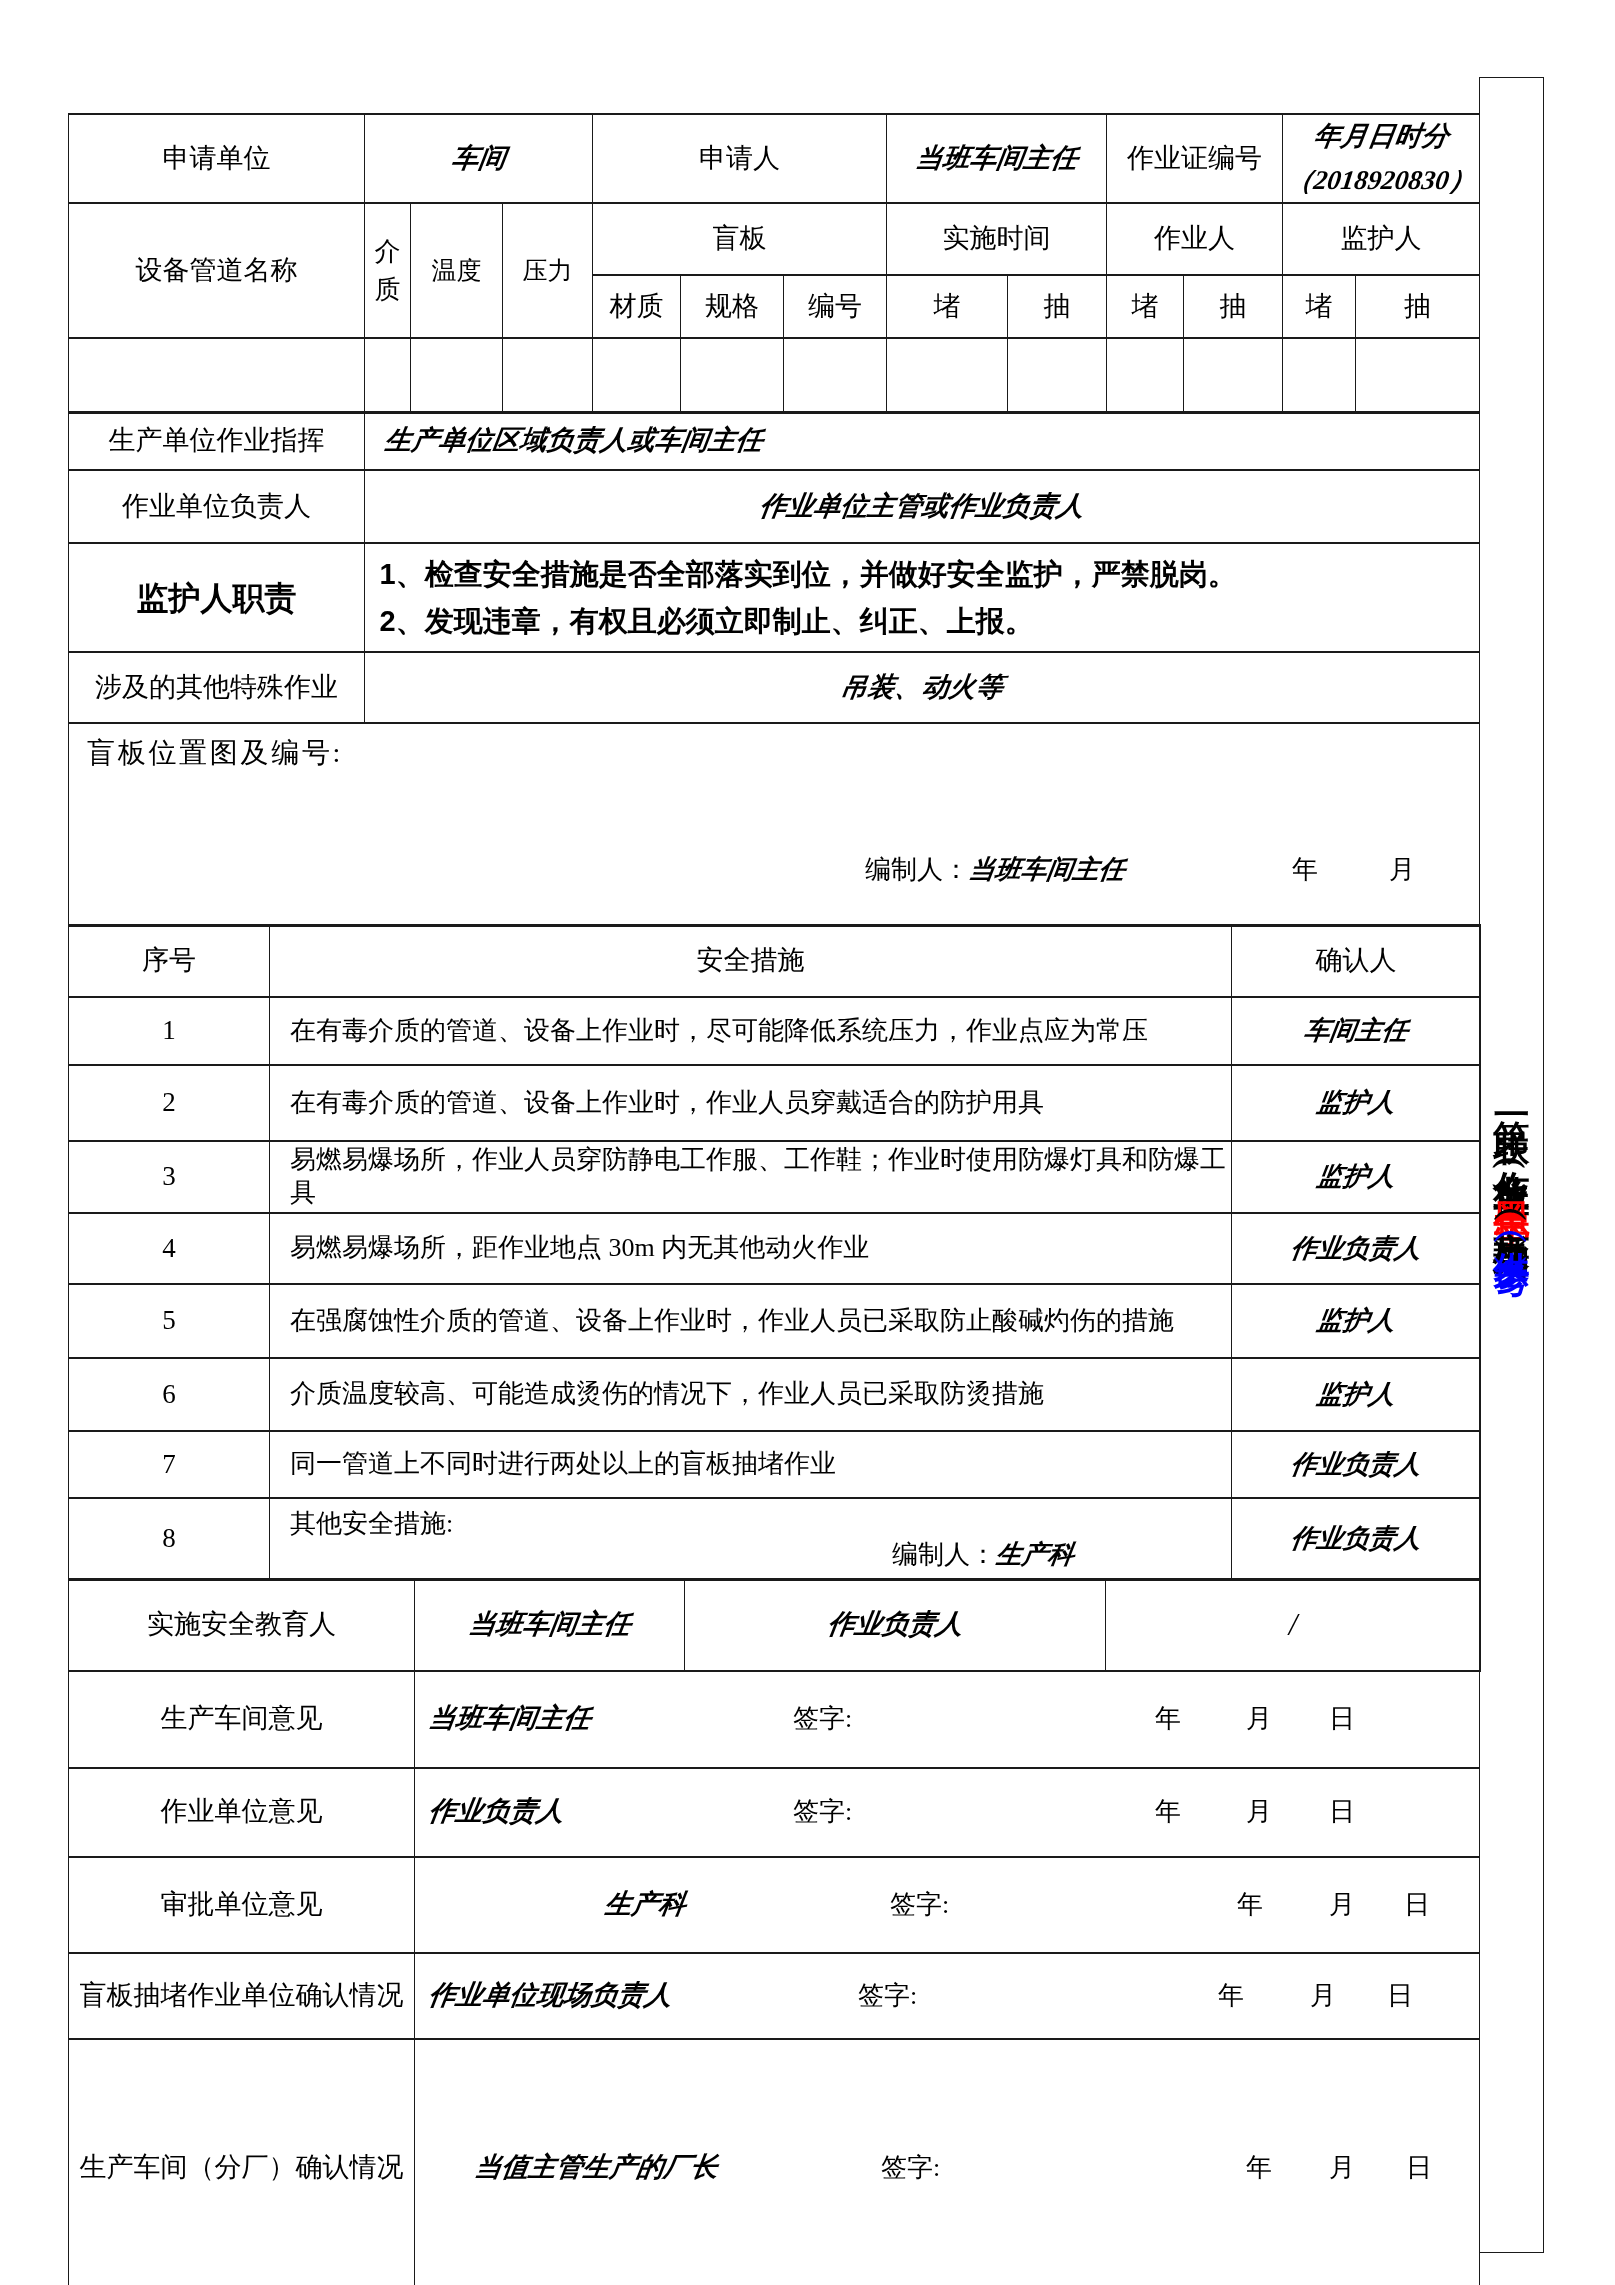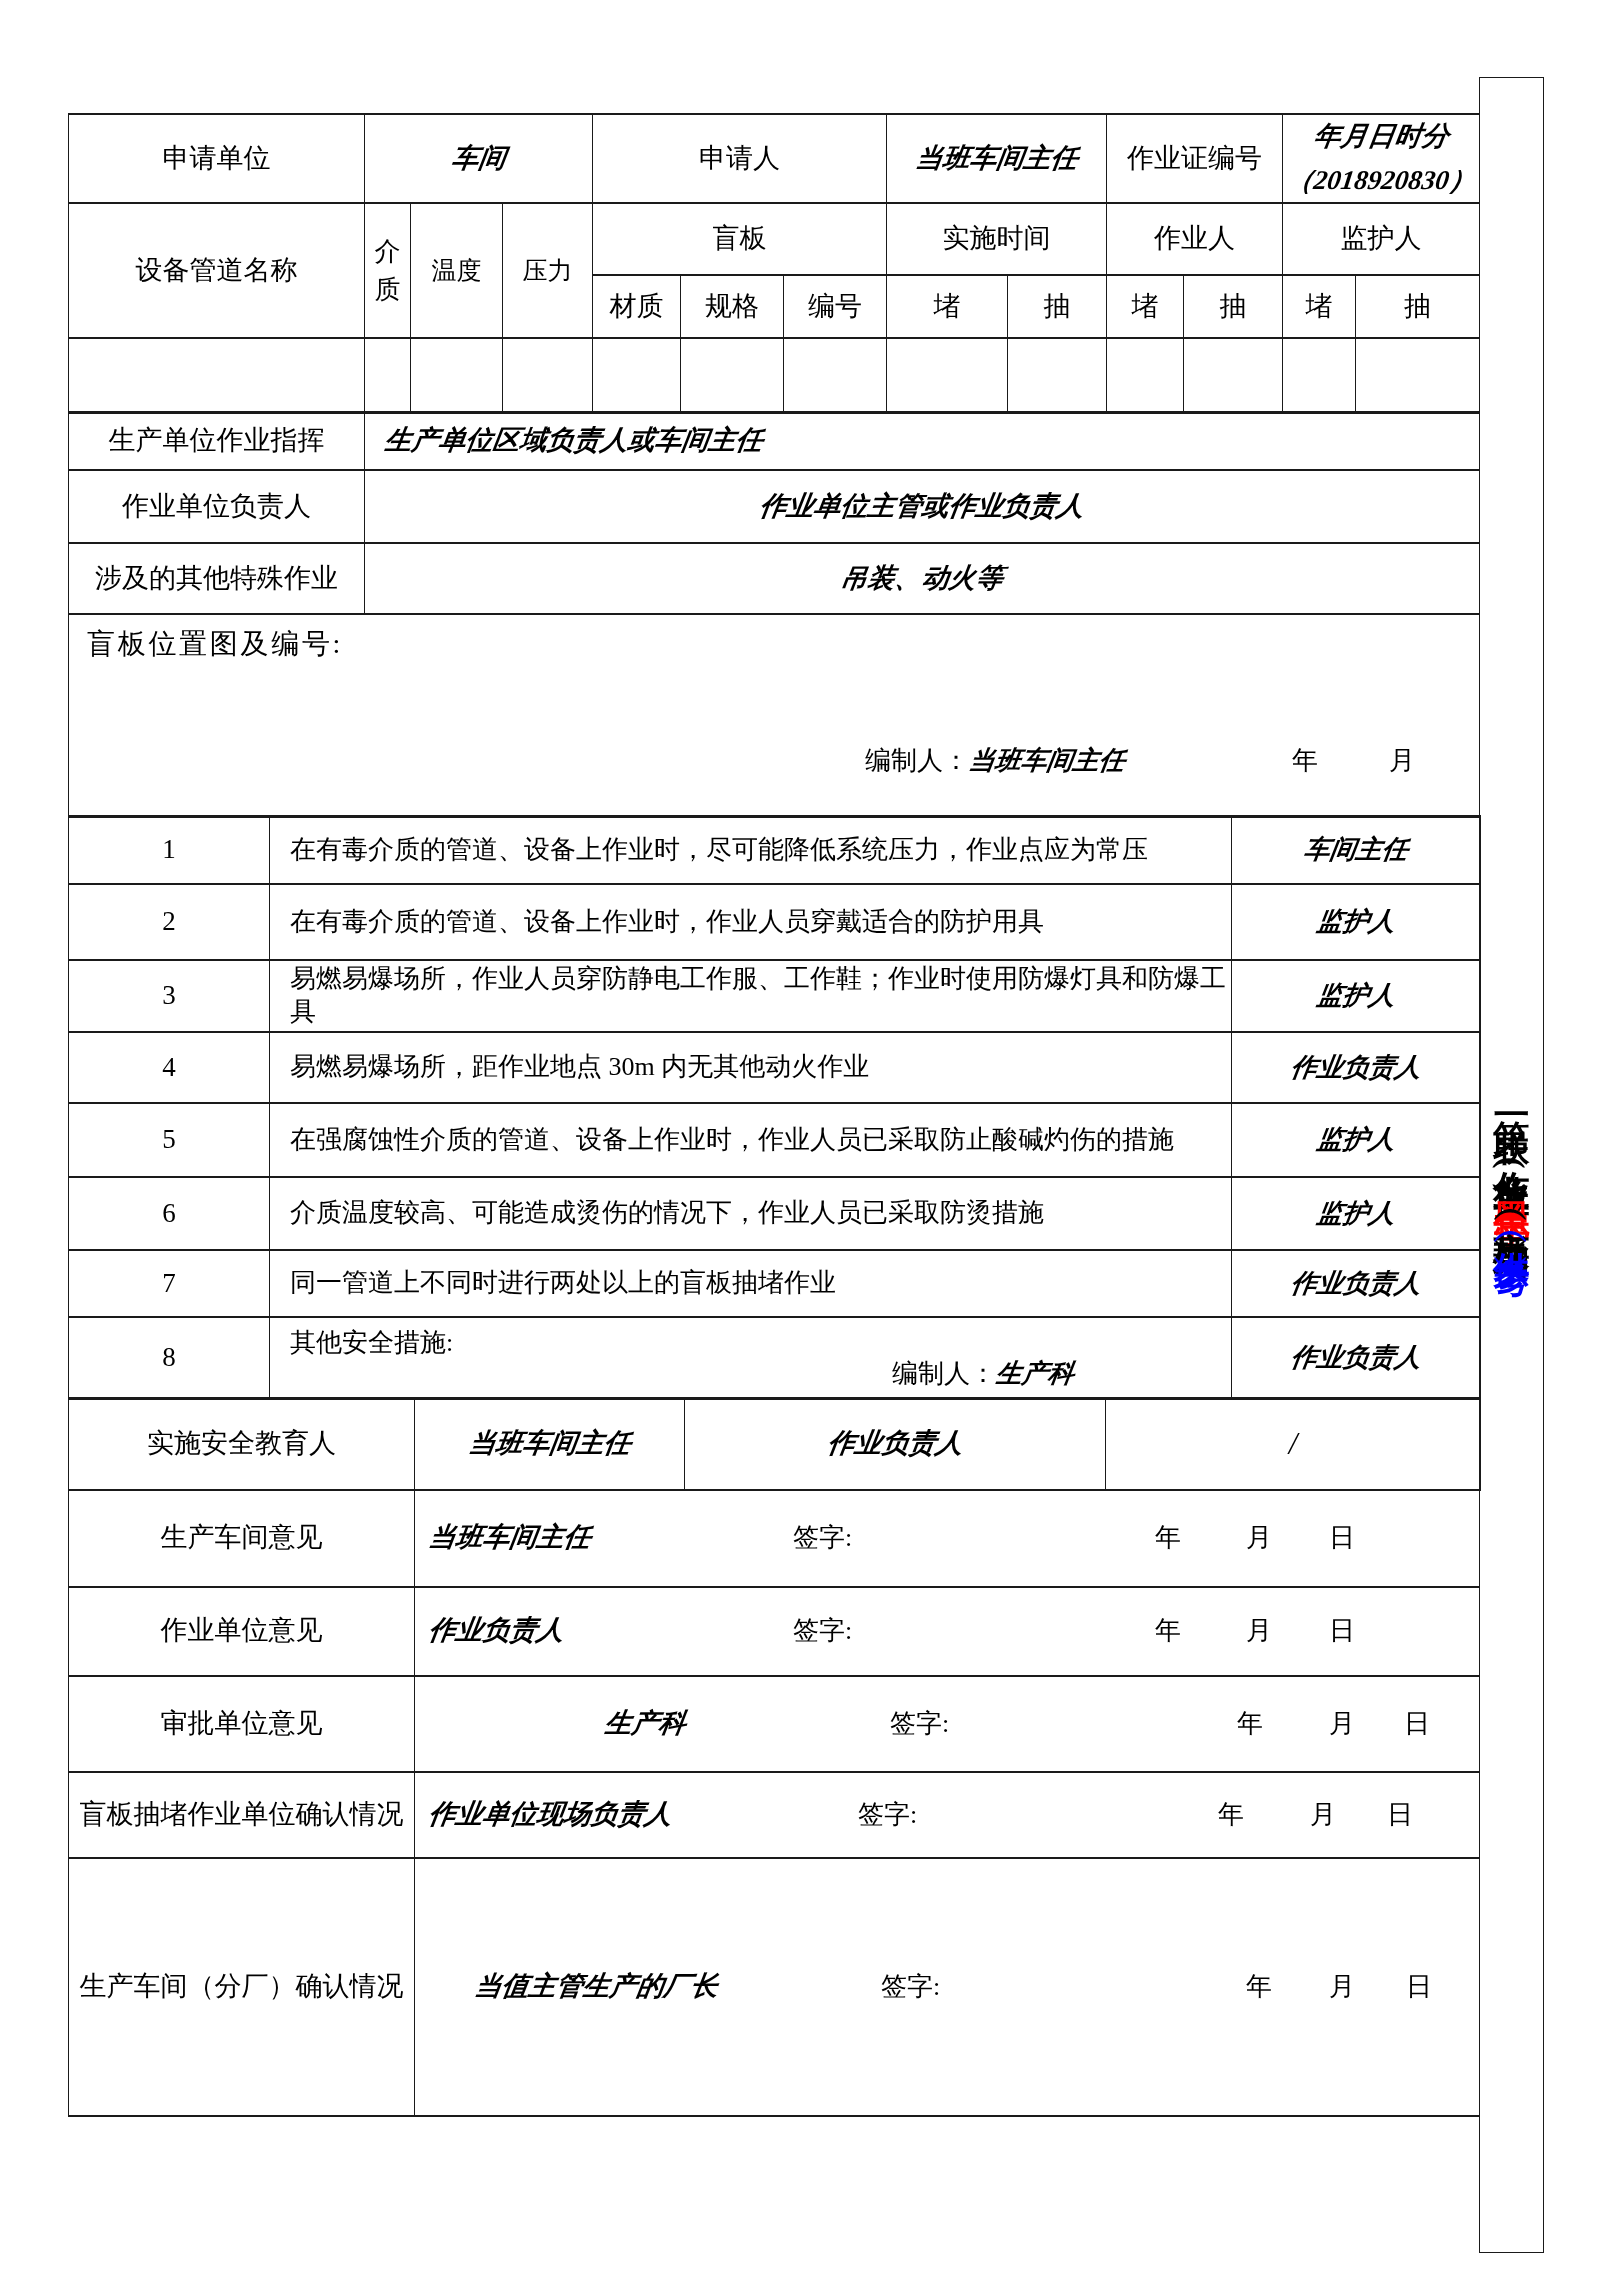--- a/index.html
+++ b/index.html
@@ -148,20 +148,27 @@
         </colgroup>
       <tbody>
           <tr style="height:58px">
         <td>生产单位作业指挥</td>
         <td class="tl pl"><span class="val">生产单位区域负责人或车间主任</span></td>
       </tr>
       <tr style="height:73px">
         <td>作业单位负责人</td>
         <td><span class="val">作业单位主管或作业负责人</span></td>
       </tr>
+      <tr style="height:109px">
+        <td class="hei duty-label">监护人职责</td>
+        <td class="hei duty-content">
+          <div>1、检查安全措施是否全部落实到位，并做好安全监护，严禁脱岗。</div>
+          <div>2、发现违章，有权且必须立即制止、纠正、上报。</div>
+        </td>
+      </tr>
       <tr style="height:71px">
         <td>涉及的其他特殊作业</td>
         <td><span class="val">吊装、动火等</span></td>
       </tr>
     </tbody>
       </table>
 
     <table>
       <colgroup>
           <col style="width:1411px">
@@ -182,20 +189,25 @@
     </tbody>
       </table>
 
     <table>
       <colgroup>
           <col style="width:201px">
           <col style="width:962px">
           <col style="width:249px">
         </colgroup>
       <tbody>
+          <tr style="height:72px">
+        <td>序号</td>
+        <td>安全措施</td>
+        <td>确认人</td>
+      </tr>
       <tr style="height:68px">
         <td>1</td>
         <td class="tl pl measure-text">在有毒介质的管道、设备上作业时，尽可能降低系统压力，作业点应为常压</td>
         <td><span class="val measure-text">车间主任</span></td>
       </tr>
       <tr style="height:76px">
         <td>2</td>
         <td class="tl pl measure-text">在有毒介质的管道、设备上作业时，作业人员穿戴适合的防护用具</td>
         <td><span class="val measure-text">监护人</span></td>
       </tr>

